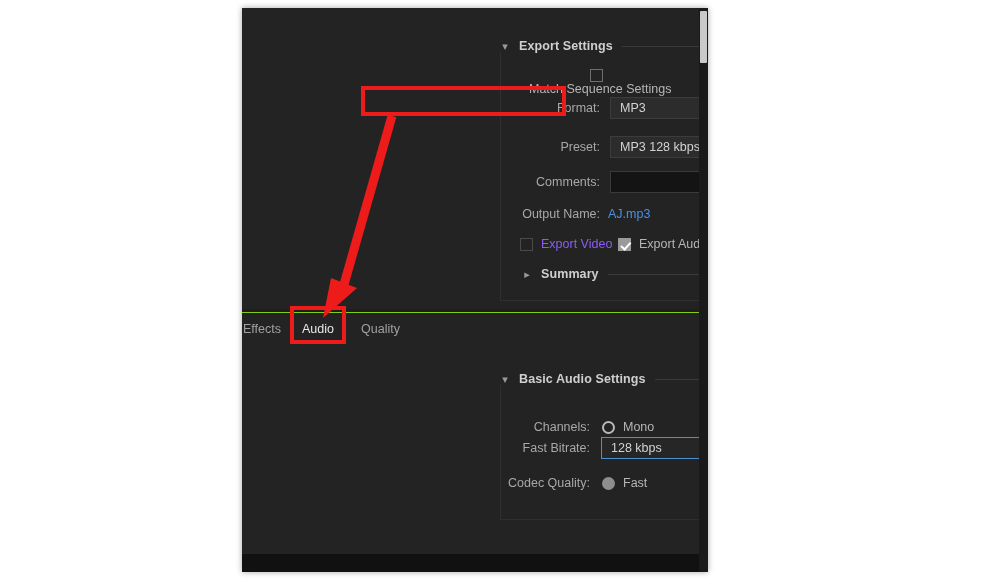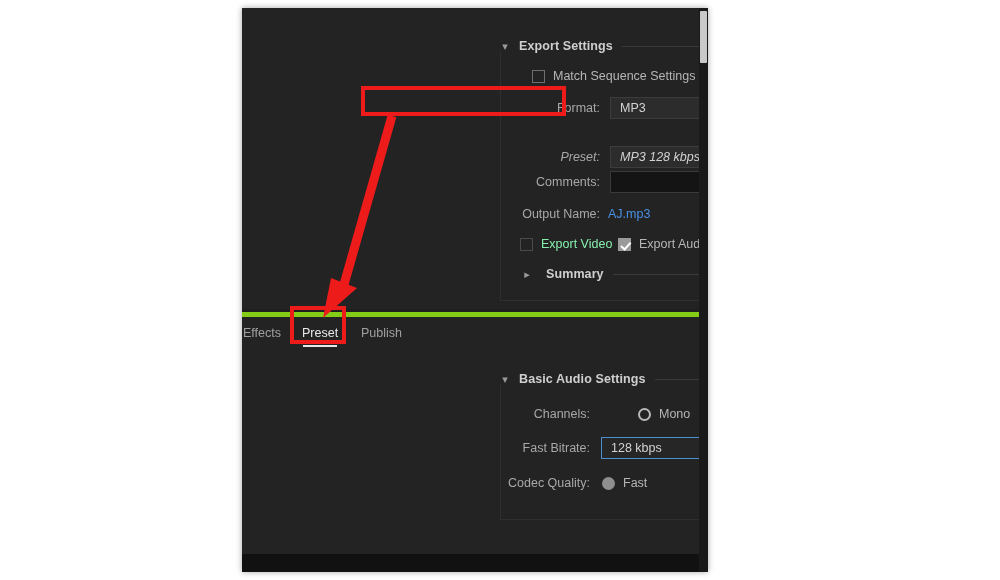--- a/index.html
+++ b/index.html
@@ -140,21 +140,21 @@
     border: solid #ffffff;
     border-width: 0 2px 2px 0;
     transform: rotate(42deg);
   }
   .cbox-label {
     color: #b6b6b6;
     font-size: 12.5px;
     margin-left: 8px;
     white-space: nowrap;
   }
-  .cbox-label.dim { color: #86efac; }
+  .cbox-label.dim { color: #8b5cf6; }
 
   
   .dropdown {
     box-sizing: border-box;
     background: #2c2c2c;
     border: 1px solid #3c3c3c;
     height: 22px;
     display: flex;
     align-items: center;
     padding: 0 6px 0 9px;
@@ -188,21 +188,21 @@
   }
 
   
   #tabbar {
     position: absolute;
     left: 0;
     top: 304px;
     width: 457px;
     height: 36px;
     background: #232323;
-    border-top: 5px solid #84cc16;
+    border-top: 1px solid #84cc16;
     border-bottom: 1px solid #1a1a1a;
   }
   .tab {
     position: absolute;
     top: 9px;
     color: #a0a0a0;
     font-size: 12.5px;
     white-space: nowrap;
   }
   .tab.active { color: #e8e8e8; }
@@ -308,34 +308,34 @@
   <div id="export-region">
 
     <div class="section-header" id="export-settings-header">
       <span class="chev">▾</span>
       <span>Export Settings</span>
       <span class="rule"></span>
     </div>
 
     <div id="export-settings-box"></div>
 
-    <div class="form-row" style="left:290px; top:61px;">
+    <div class="form-row" style="left:279px; top:61px;flex-direction:column;">
       <span class="cbox"></span>
       <span class="cbox-label">Match Sequence Settings</span>
     </div>
 
     <div class="form-row" style="left:278px; top:89px;">
       <span class="field-label" style="width:80px;">Format:</span>
       <span class="dropdown" style="width:193px; margin-left:10px;">
         <span class="val">MP3</span>
 
       </span>
     </div>
 
-    <div class="form-row" style="left:278px; top:138px;font-style:italic;">
+    <div class="form-row" style="left:278px; top:128px;">
       <span class="field-label" style="width:80px;">Preset:</span>
       <span class="dropdown" style="width:193px; margin-left:10px;">
         <span class="val">MP3 128 kbps</span>
 
       </span>
 
     </div>
 
     <div class="form-row" style="left:278px; top:163px;">
       <span class="field-label" style="width:80px;">Comments:</span>
@@ -351,50 +351,50 @@
       <span class="cbox dim"></span>
       <span class="cbox-label dim">Export Video</span>
     </div>
     <div class="form-row" style="left:376px; top:229px;">
       <span class="cbox checked"></span>
       <span class="cbox-label">Export Audio</span>
     </div>
 
     <div class="section-header" style="left:280px; top:259px; width:375px;">
       <span class="chev">▸</span>
-      <span style="margin-left:5px;">Summary</span>
+      <span style="">Summary</span>
       <span class="rule"></span>
     </div>
   </div>
 
   <div id="tabbar">
     <div class="tab" style="left:1px;">
       <span>Effects</span>
     </div>
     <div class="tab active" style="left:60px;">
-      <span>Preset</span>
+      <span>Audio</span>
       <span class="tab-underline"></span>
     </div>
     <div class="tab" style="left:119px;">
-      <span>Publish</span>
+      <span>Quality</span>
     </div>
   </div>
 
   <div id="audio-region"></div>
 
   <div class="section-header" id="basic-audio-header">
     <span class="chev">▾</span>
     <span>Basic Audio Settings</span>
     <span class="rule"></span>
   </div>
   <div id="basic-audio-box"></div>
 
-  <div class="form-row" style="left:278px; top:399px;gap:48px;">
+  <div class="form-row" style="left:278px; top:412px;">
     <span class="field-label" style="width:70px;">Channels:</span>
-    <span style="display:flex; align-items:center; width:160px;">
+    <span style="display:flex; align-items:center; margin-left:12px; width:160px;">
       <span class="radio off"></span>
       <span class="radio-label">Mono</span>
     </span>
 
   </div>
 
   <div class="form-row" style="left:268px; top:429px;">
     <span class="field-label" style="width:80px;">Fast Bitrate:</span>
     <span class="dropdown focused" style="width:320px; margin-left:11px;">
       <span class="val">128 kbps</span>

